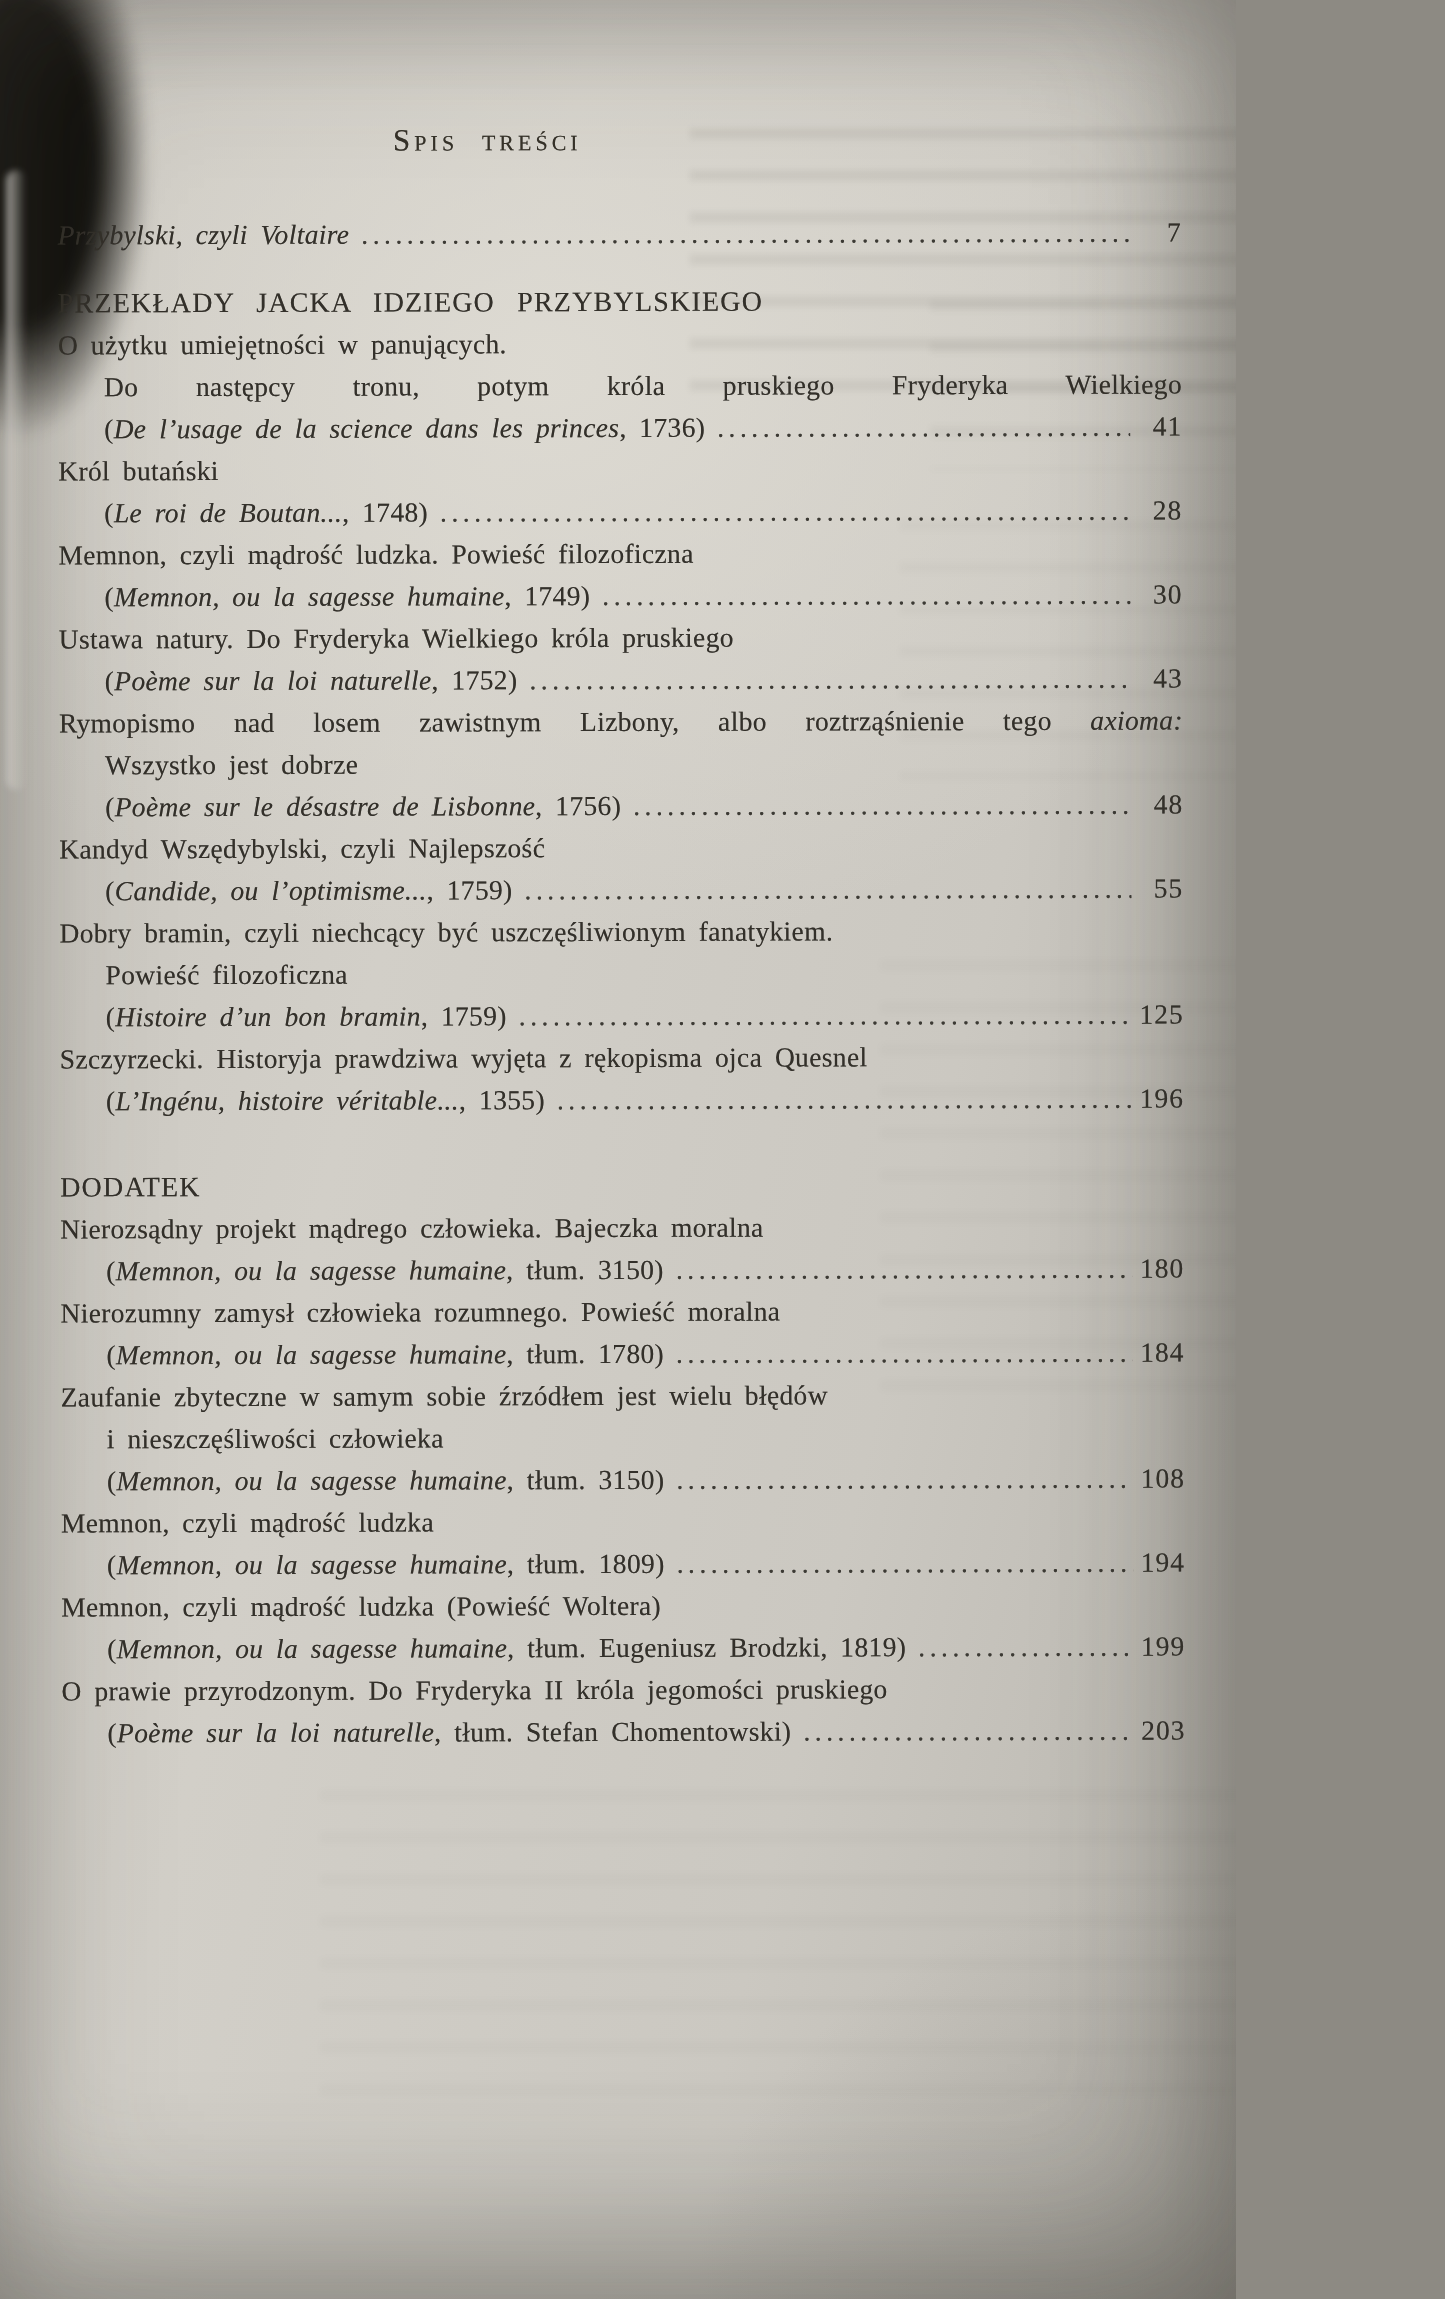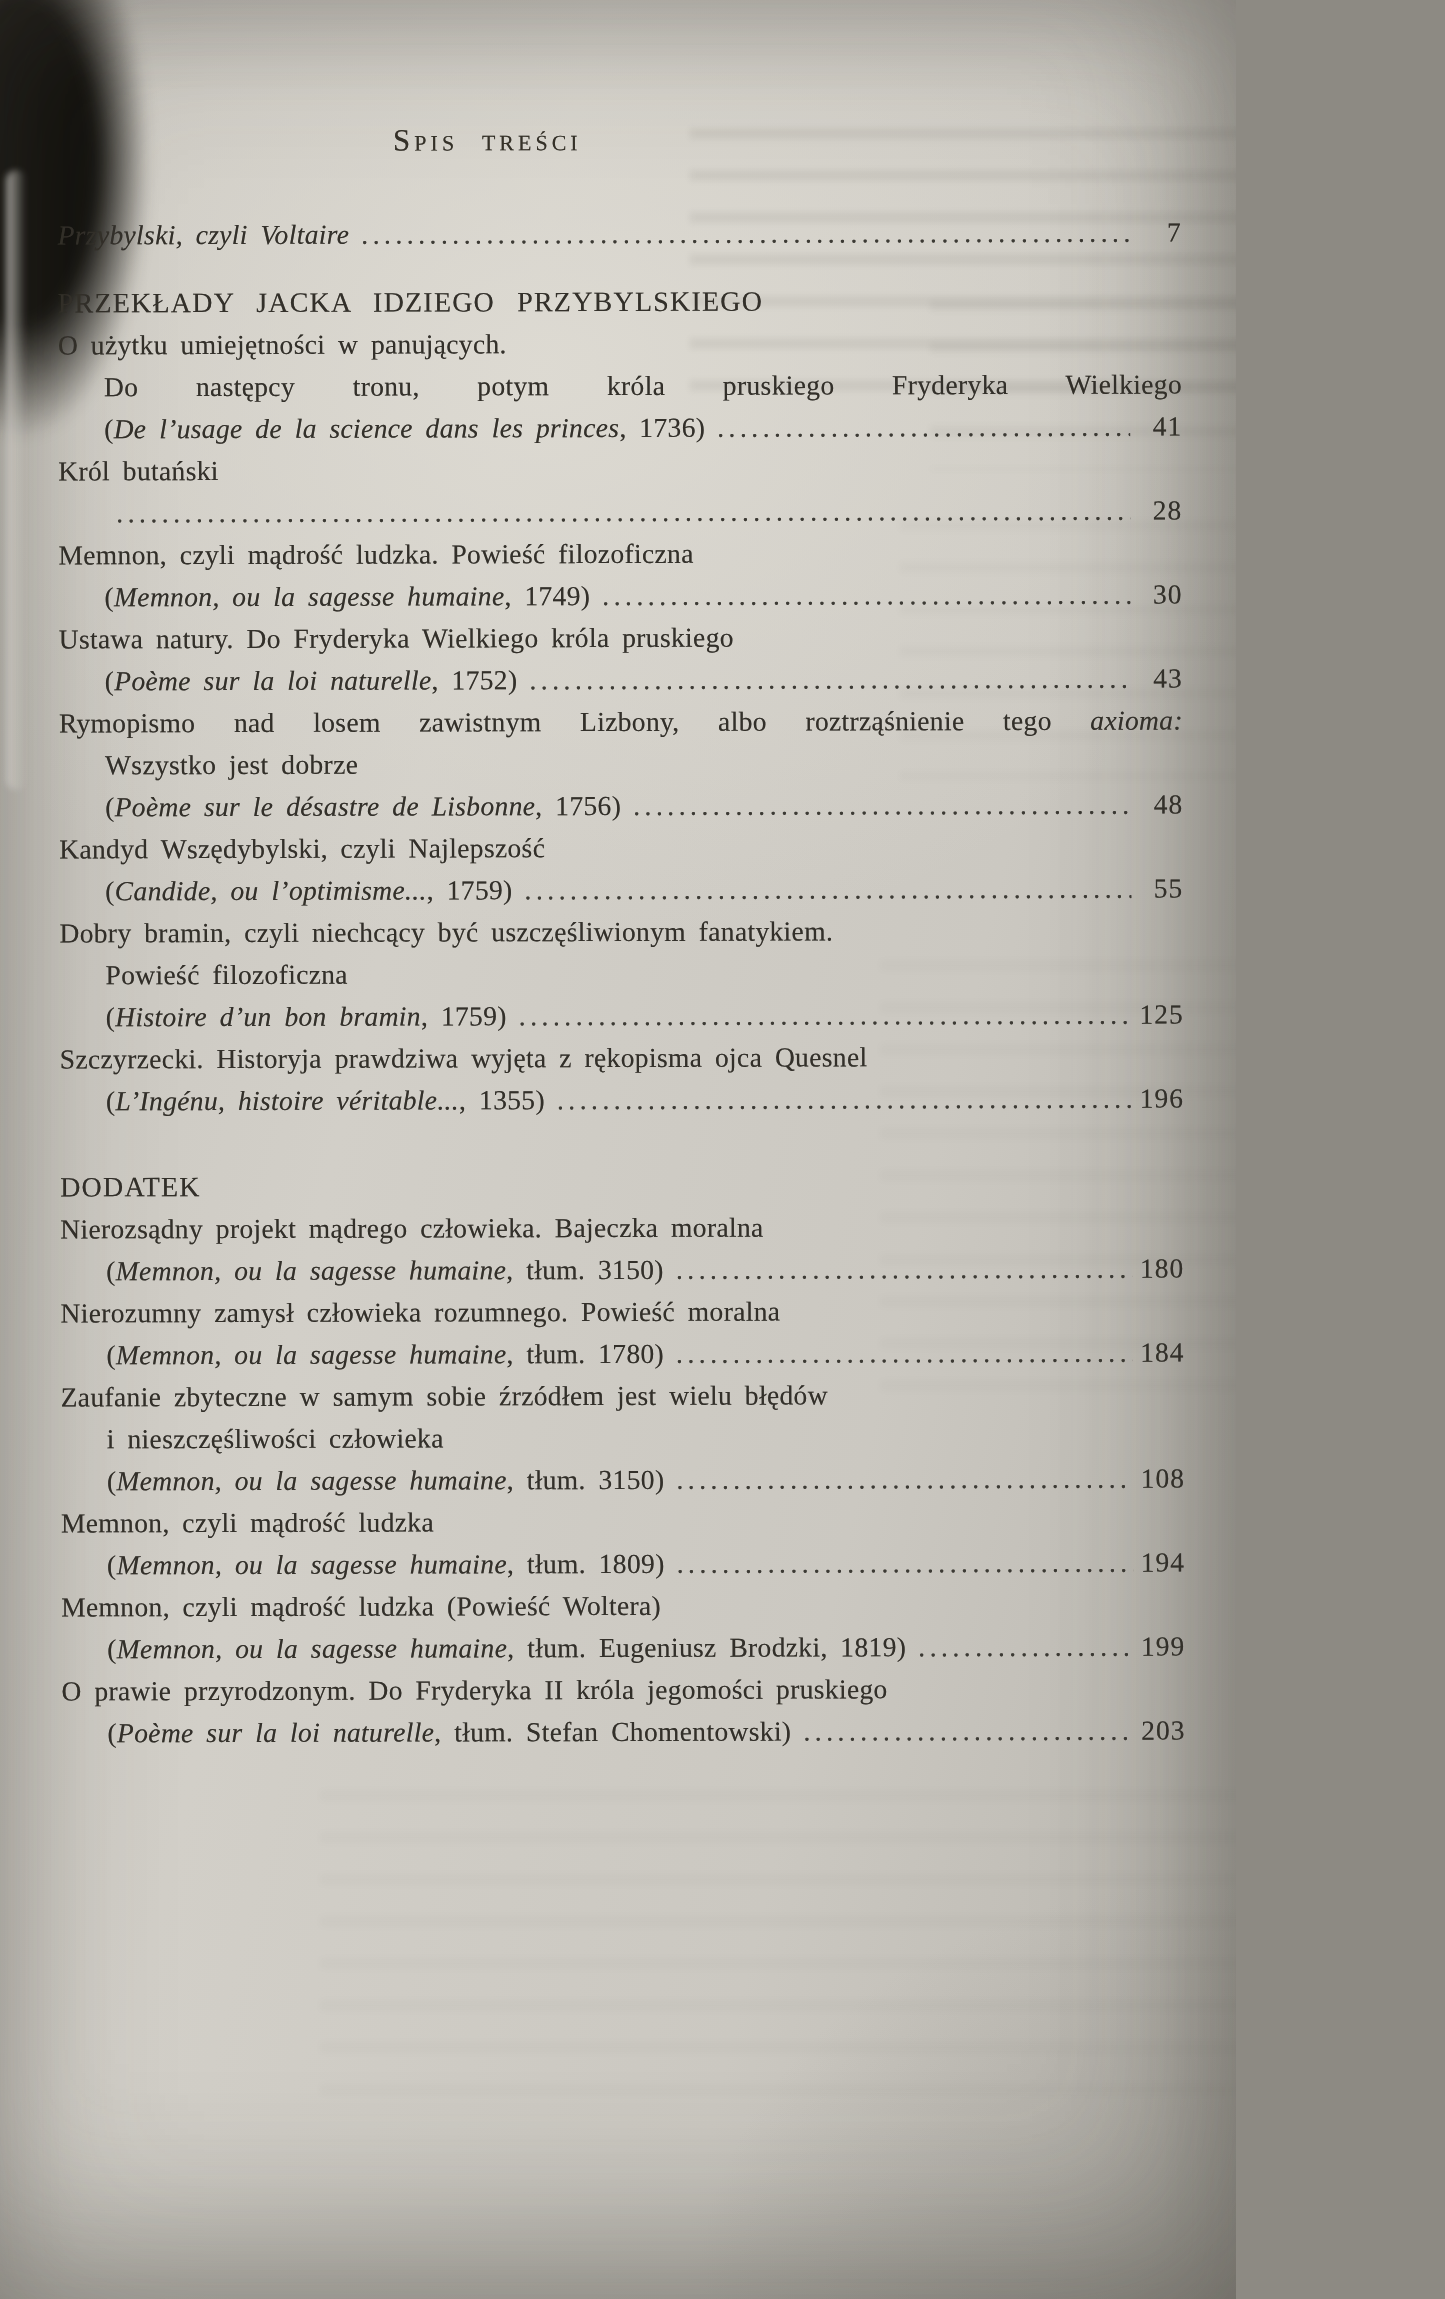--- a/index.html
+++ b/index.html
@@ -95,20 +95,21 @@
         <div class="line heading" style="margin-top: 26px;">PRZEKŁADY JACKA IDZIEGO PRZYBYLSKIEGO</div>
         <div class="line"><span class="txt"><span>O użytku umiejętności w panujących.</span></span></div>
         <div class="line ind fill"><span class="txt"><span>Do następcy tronu, potym króla pruskiego Fryderyka Wielkiego</span></span></div>
         <div class="line ind haspage">
           <span class="txt"><span>(</span><span class="it">De l’usage de la science dans les princes</span><span>, 1736)</span></span>
           <span class="dots">..........................................................................................................................................................................</span>
           <span class="pg">41</span>
         </div>
         <div class="line"><span class="txt"><span>Król butański</span></span></div>
         <div class="line ind haspage">
+          <span class="txt"><span>(</span><span class="it">Le roi de Boutan...</span><span>, 1748)</span></span>
           <span class="dots">..........................................................................................................................................................................</span>
           <span class="pg">28</span>
         </div>
         <div class="line"><span class="txt"><span>Memnon, czyli mądrość ludzka. Powieść filozoficzna</span></span></div>
         <div class="line ind haspage">
           <span class="txt"><span>(</span><span class="it">Memnon, ou la sagesse humaine</span><span>, 1749)</span></span>
           <span class="dots">..........................................................................................................................................................................</span>
           <span class="pg">30</span>
         </div>
         <div class="line"><span class="txt"><span>Ustawa natury. Do Fryderyka Wielkiego króla pruskiego</span></span></div>

